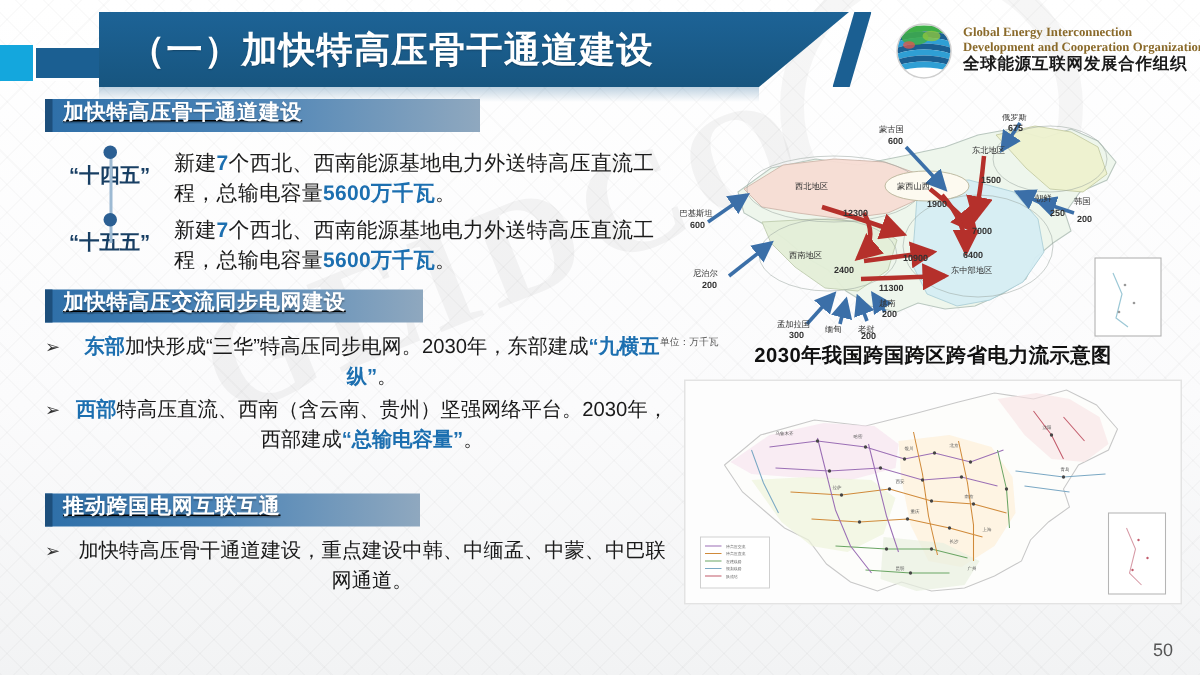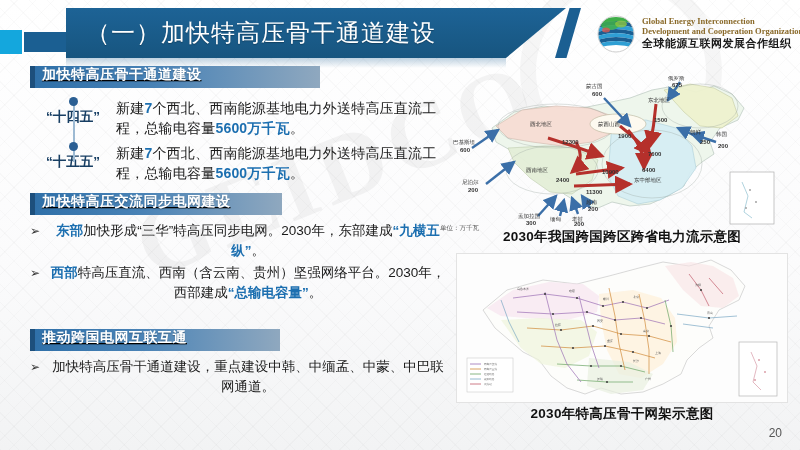--- a/index.html
+++ b/index.html
@@ -42,21 +42,21 @@
     position:absolute;left:66px;top:50px;width:440px;height:10px;
     background:linear-gradient(180deg,rgba(27,95,146,.28),rgba(27,95,146,0));
   }
   .hdr-stripe{
     position:absolute;left:555px;top:0;width:26px;height:50px;
     background:#1b5f92;
     clip-path:polygon(56% 0, 100% 0, 44% 100%, 0 100%);
   }
   .hdr-title{
     position:absolute;left:86px;top:9px;
-    color:#ffffff;font-size:24px;font-weight:normal;letter-spacing:1px;
+    color:#ffffff;font-size:24px;font-weight:bold;letter-spacing:1px;
     text-shadow:0 1px 1px rgba(0,0,0,.25);
   }
   .logo{position:absolute;left:596px;top:6px;width:40px;height:40px;}
   .logo svg{display:block;}
   .logo-text{position:absolute;left:642px;top:8px;line-height:1.18;}
   .logo-en1,.logo-en2{color:#8a6a2a;font-size:8.5px;font-weight:bold;
     font-family:"Liberation Serif","DejaVu Serif",serif;white-space:nowrap;}
   .logo-cn{color:#1a1a1a;font-size:11px;font-weight:bold;margin-top:1px;
     letter-spacing:.5px;white-space:nowrap;}
 
@@ -406,18 +406,17 @@
             <text x="27" y="131">换流站</text>
           </g>
 
           <rect x="282" y="88" width="38" height="54" fill="#fff" stroke="#b5b5b5" stroke-width=".7"></rect>
           <path d="M294 98 L300 112 L296 128 L304 136" stroke="#d79aa6" stroke-width=".7" fill="none"></path>
           <circle cx="302" cy="106" r=".8" fill="#c25b6b"></circle>
           <circle cx="308" cy="118" r=".8" fill="#c25b6b"></circle>
           <circle cx="298" cy="126" r=".8" fill="#c25b6b"></circle>
         </svg>
       </div>
-      <div class="map-cap">2030年特高压骨干网架示意图</div>
     </div>
   </div>
 
-  <div class="pagenum">20</div>
+  <div class="pagenum">50</div>
 </div>
 
 </body></html>

